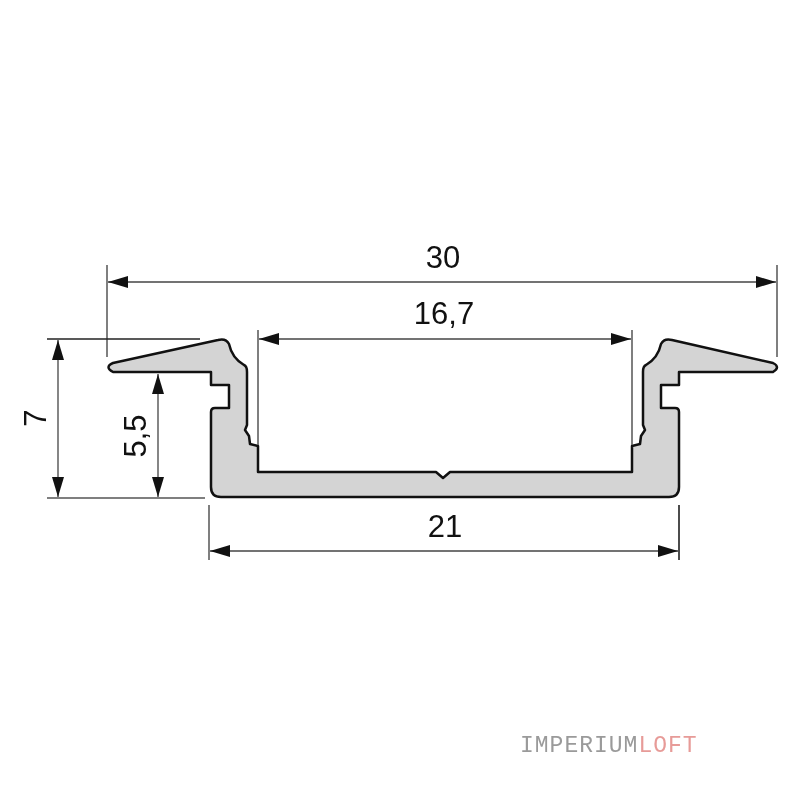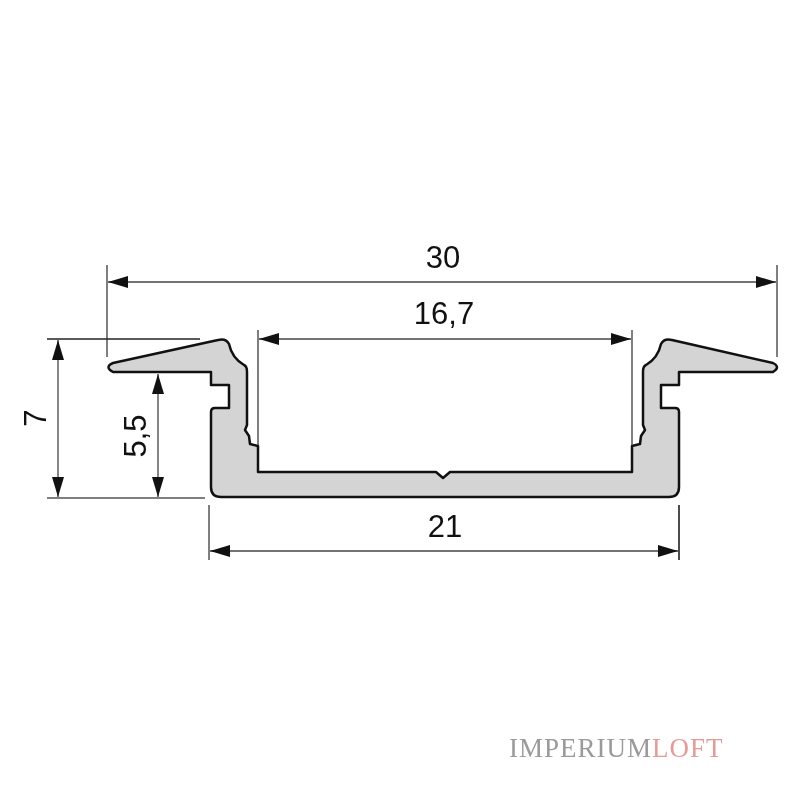--- a/index.html
+++ b/index.html
@@ -1,21 +1,21 @@
 <!DOCTYPE html>
 <html><head>
   <meta charset="utf-8">
   <style>
     html, body { margin: 0; padding: 0; background: #ffffff; }
     body { width: 800px; height: 800px; position: relative; overflow: hidden;
            font-family: "Liberation Sans", sans-serif; }
     svg.drawing { position: absolute; left: 0; top: 0; }
     .dim-text { font-family: "Liberation Sans", sans-serif; font-size: 31px; fill: #111; }
-    .logo { position: absolute; left: 509px; top: 733px; font-family: Liberation Serif, serif;
-            font-size: 27px; letter-spacing: 1px; font-weight: 300; }
+    .logo { position: absolute; left: 520px; top: 733px; font-family: Liberation Mono, monospace;
+            font-size: 23px; letter-spacing: 1px; font-weight: 300; }
     .logo .a { color: #9a9a9a; }
     .logo .b { color: #e79b98; }
   </style>
 </head>
 <body>
 
 <svg class="drawing" width="800" height="800" viewBox="0 0 800 800" xmlns="http://www.w3.org/2000/svg">
   <defs>
     <marker id="arr" viewBox="0 0 12 8" refX="12" refY="4" markerWidth="12" markerHeight="8" orient="auto-start-reverse" markerUnits="userSpaceOnUse">
       <path d="M0,0 L12,4 L0,8 Z" fill="#111"></path>

